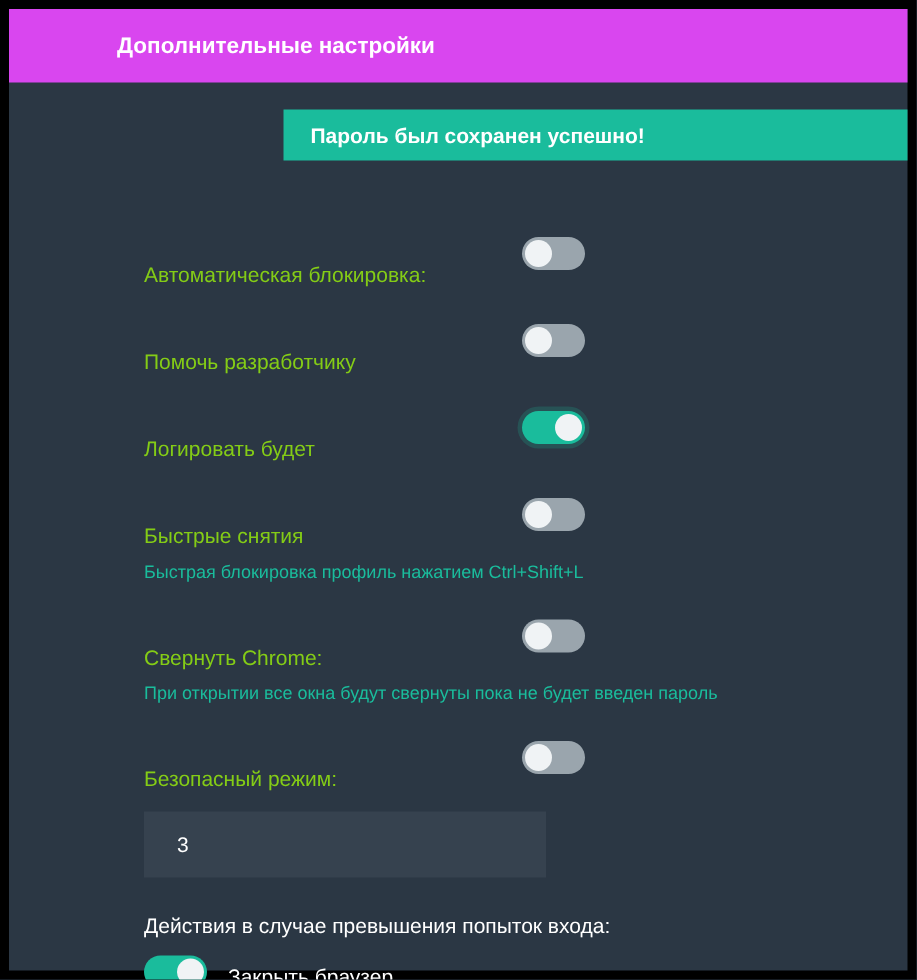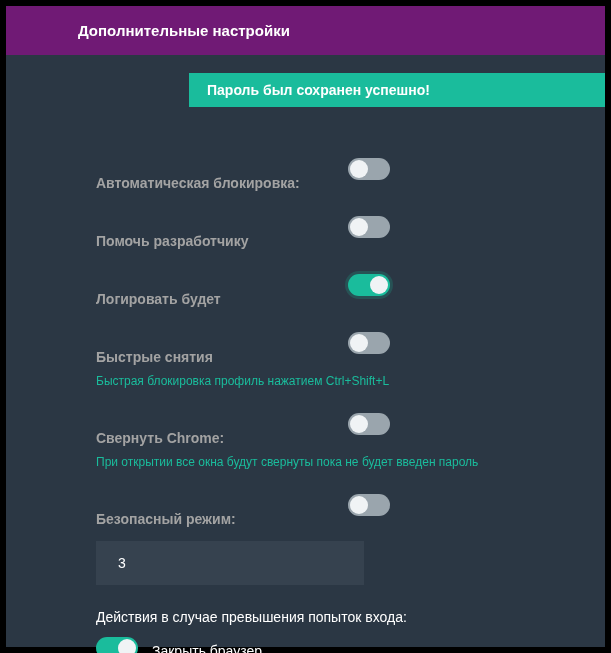--- a/index.html
+++ b/index.html
@@ -10,21 +10,21 @@
       height: 653px;
       overflow: hidden;
       padding: 6px;
     }
     .panel {
       background: #2b3744;
       width: 100%;
       height: 100%;
     }
     .header-bar {
-      background: #701a75;
+      background: #d946ef;
       color: #fff;
       font-weight: 700;
       font-size: 15px;
       padding: 16px 0 16px 72px;
     }
     .banner {
       margin: 18px 0 0 0;
       display: flex;
       justify-content: flex-end;
     }
@@ -38,22 +38,22 @@
     }
     .content {
       padding: 40px 0 0 90px;
     }
     .row {
       display: flex;
       align-items: center;
       margin-bottom: 14px;
     }
     .row-label {
-      color: #a3a3a3;
-      font-weight: 700;
+      color: #84cc16;
+      font-weight: 400;
       font-size: 14px;
       width: 252px;
       margin-top: 28px;
     }
     .hint {
       color: #1abc9c;
       font-size: 12px;
       margin: -6px 0 12px 0;
       max-width: 470px;
       line-height: 1.4;

